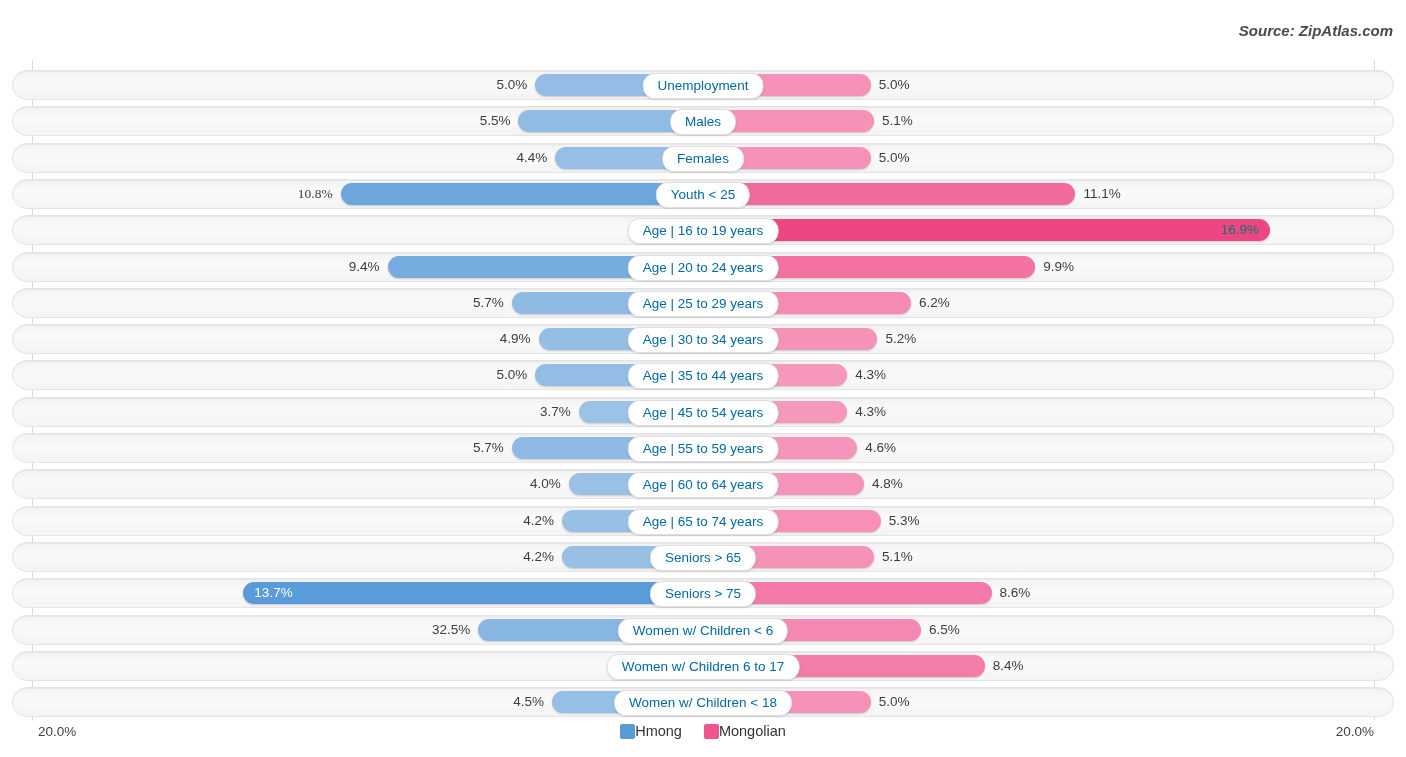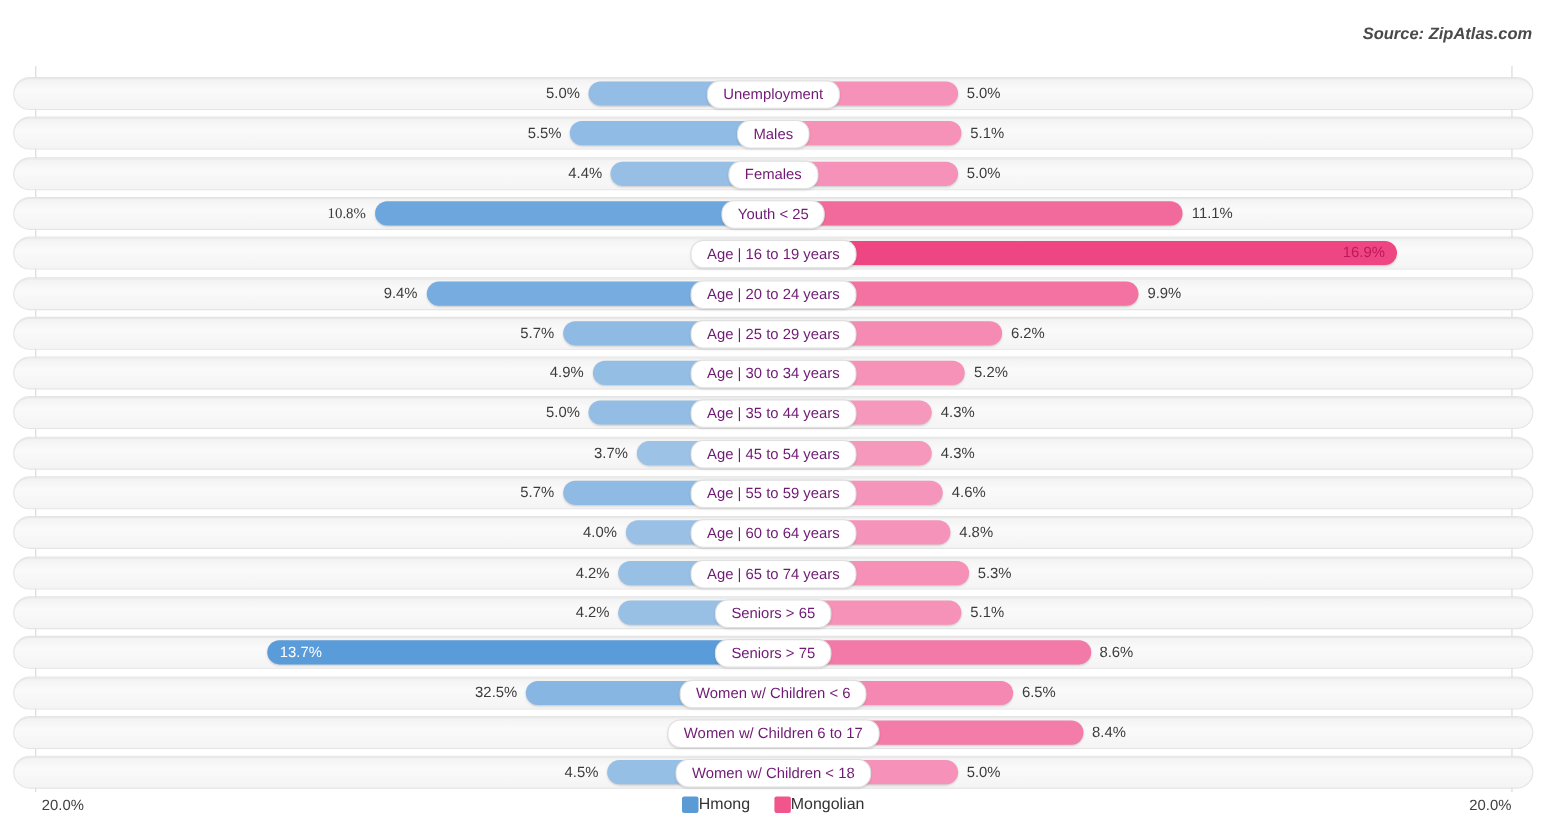--- a/index.html
+++ b/index.html
@@ -99,36 +99,36 @@
     top: 0;
     height: 22px;
     line-height: 22px;
     font-size: 13.5px;
     color: #3c3c3c;
     white-space: nowrap;
   }
   .val.outside-left  { right: 100%; margin-right: 8px; }
   .val.outside-right { left: 100%;  margin-left: 8px; }
   .val.inside-left   { left: 11px;  color: #ffffff; }
-  .val.inside-right  { right: 11px; color: #be185d; }
+  .val.inside-right  { right: 11px; color: #0f766e; }
 
   .cat-label {
     position: absolute;
     top: 3px;
     left: 50%;
     transform: translateX(-50%);
     height: 24px;
     line-height: 24px;
     padding: 0 14px;
     border-radius: 12px;
     background: #ffffff;
     border: 1px solid #e0e0e0;
     box-shadow: 0 1px 2px rgba(0,0,0,.13);
     font-size: 13.5px;
-    color: #701a75;
+    color: #0369a1;
     white-space: nowrap;
     z-index: 5;
   }
 
   
   #footer {
     position: absolute;
     left: 0;
     top: 718px;
     width: 1406px;

